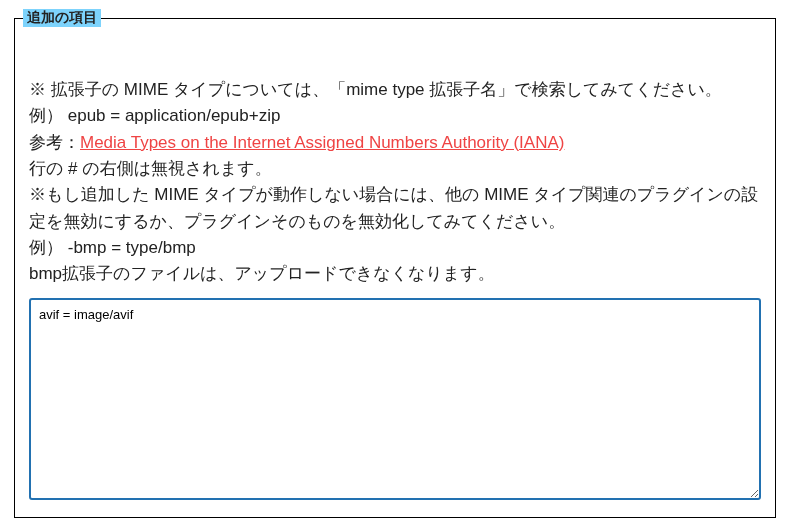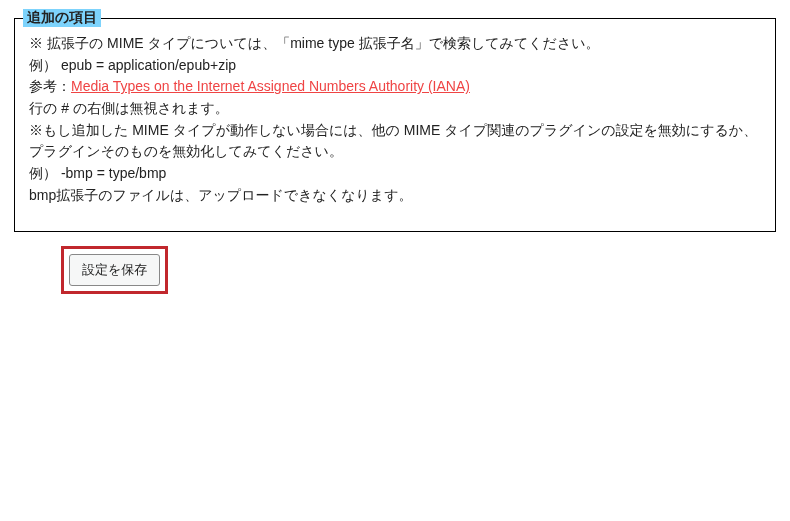--- a/index.html
+++ b/index.html
@@ -26,21 +26,22 @@
       top: -10px;
       left: 8px;
       background: #7dd3fc;
       padding: 0 4px;
       font-size: 14px;
       font-weight: 600;
     }
     .description {
       line-height: 1.55;
       margin-bottom: 10px;
-      font-size: 14px;
+      font-size: 17px;
+      margin-top: 44px;
     }
     .description p {
       margin: 0;
     }
     .description a {
       color: #ef4444;
       text-decoration: underline;
     }
     .textarea-wrap {
       margin-top: 6px;
@@ -87,19 +88,22 @@
     <p>例） epub = application/epub+zip</p>
     <p>
       <span>参考：</span><a href="#">Media Types on the Internet Assigned Numbers Authority (IANA)</a>
     </p>
     <p>行の # の右側は無視されます。</p>
     <p>※もし追加した MIME タイプが動作しない場合には、他の MIME タイプ関連のプラグインの設定を無効にするか、プラグインそのものを無効化してみてください。</p>
     <p>例） -bmp = type/bmp</p>
     <p>bmp拡張子のファイルは、アップロードできなくなります。</p>
   </div>
 
+  <div class="textarea-wrap">
+    <textarea style="">avif = image/avif</textarea>
+  </div>
 </div>
 
 <div class="button-row">
   <span class="highlight-box">
     <button class="save">設定を保存</button>
   </span>
 </div>
 
 </body></html>

